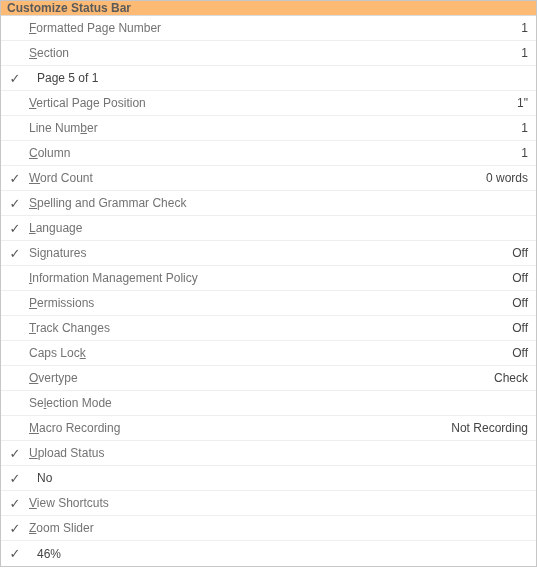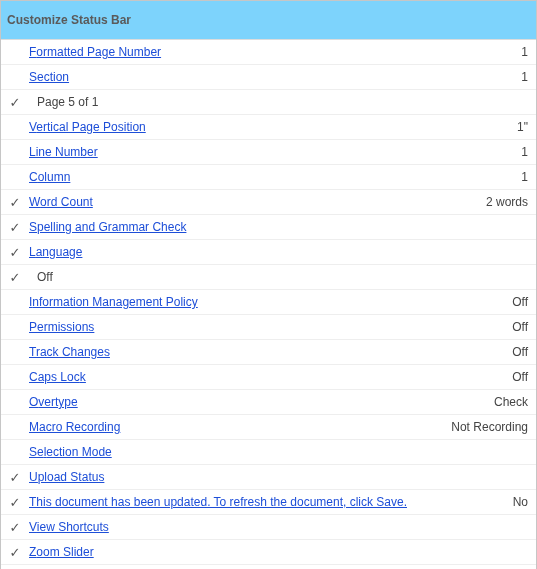--- a/index.html
+++ b/index.html
@@ -10,23 +10,23 @@
     font-size: 12px;
     background: #fff;
     color: #444;
     width: 537px;
   }
   .panel {
     border: 1px solid #c6c6c6;
     width: 537px;
   }
   .header {
-    background: #7dd3fc;
+    background: #fdba74;
     border-bottom: 1px solid #dcdcdc;
-    padding: 12px 6px;
+    padding: 0 6px;
     font-weight: 600;
     color: #5a5a5a;
     font-size: 12px;
   }
   .item {
     display: flex;
     align-items: center;
     height: 25px;
     padding: 0 8px 0 0;
     border-bottom: 1px solid #eee;
@@ -36,23 +36,22 @@
   .check-col {
     width: 28px;
     display: flex;
     justify-content: center;
     align-items: center;
     color: #555;
     font-size: 13px;
   }
   .label-col {
     flex: 1;
-    color: #1d4ed8;
+    color: #737373;
     white-space: nowrap;
-    text-decoration: underline;
   }
   .value-col {
     color: #444;
     text-align: right;
     padding-left: 8px;
     white-space: nowrap;
   }
   .uline { text-decoration: underline; }
 </style>
 </head>
@@ -86,34 +85,35 @@
         <div class="value-col">1</div>
       </div>
       <div class="item">
         <div class="check-col"></div>
         <div class="label-col"><span class="uline">C</span>olumn</div>
         <div class="value-col">1</div>
       </div>
       <div class="item">
         <div class="check-col">✓</div>
         <div class="label-col"><span class="uline">W</span>ord Count</div>
-        <div class="value-col">2 words</div>
+        <div class="value-col">0 words</div>
       </div>
       <div class="item">
         <div class="check-col">✓</div>
         <div class="label-col"><span class="uline">S</span>pelling and Grammar Check</div>
         <div class="value-col"></div>
       </div>
       <div class="item">
         <div class="check-col">✓</div>
         <div class="label-col"><span class="uline">L</span>anguage</div>
         <div class="value-col"></div>
       </div>
       <div class="item">
         <div class="check-col">✓</div>
+        <div class="label-col">Si<span class="uline">g</span>natures</div>
         <div class="value-col">Off</div>
       </div>
       <div class="item">
         <div class="check-col"></div>
         <div class="label-col"><span class="uline">I</span>nformation Management Policy</div>
         <div class="value-col">Off</div>
       </div>
       <div class="item">
         <div class="check-col"></div>
         <div class="label-col"><span class="uline">P</span>ermissions</div>
@@ -129,36 +129,35 @@
         <div class="label-col">Caps Loc<span class="uline">k</span></div>
         <div class="value-col">Off</div>
       </div>
       <div class="item">
         <div class="check-col"></div>
         <div class="label-col"><span class="uline">O</span>vertype</div>
         <div class="value-col">Check</div>
       </div>
       <div class="item">
         <div class="check-col"></div>
-        <div class="label-col"><span class="uline">M</span>acro Recording</div>
-        <div class="value-col">Not Recording</div>
+        <div class="label-col">Se<span class="uline">l</span>ection Mode</div>
+        <div class="value-col"></div>
       </div>
       <div class="item">
         <div class="check-col"></div>
-        <div class="label-col">Se<span class="uline">l</span>ection Mode</div>
-        <div class="value-col"></div>
+        <div class="label-col"><span class="uline">M</span>acro Recording</div>
+        <div class="value-col">Not Recording</div>
       </div>
       <div class="item">
         <div class="check-col">✓</div>
         <div class="label-col"><span class="uline">U</span>pload Status</div>
         <div class="value-col"></div>
       </div>
       <div class="item">
         <div class="check-col">✓</div>
-        <div class="label-col">This document has been updated. To refresh the document, click Save.</div>
         <div class="value-col">No</div>
       </div>
       <div class="item">
         <div class="check-col">✓</div>
         <div class="label-col"><span class="uline">V</span>iew Shortcuts</div>
         <div class="value-col"></div>
       </div>
       <div class="item">
         <div class="check-col">✓</div>
         <div class="label-col"><span class="uline">Z</span>oom Slider</div>

